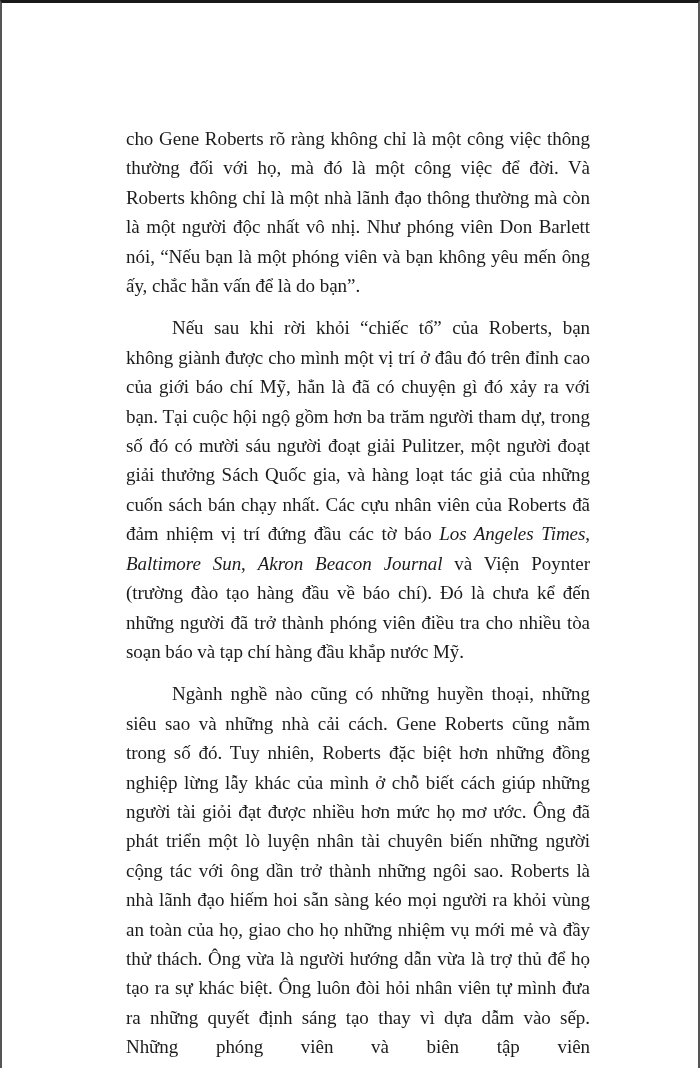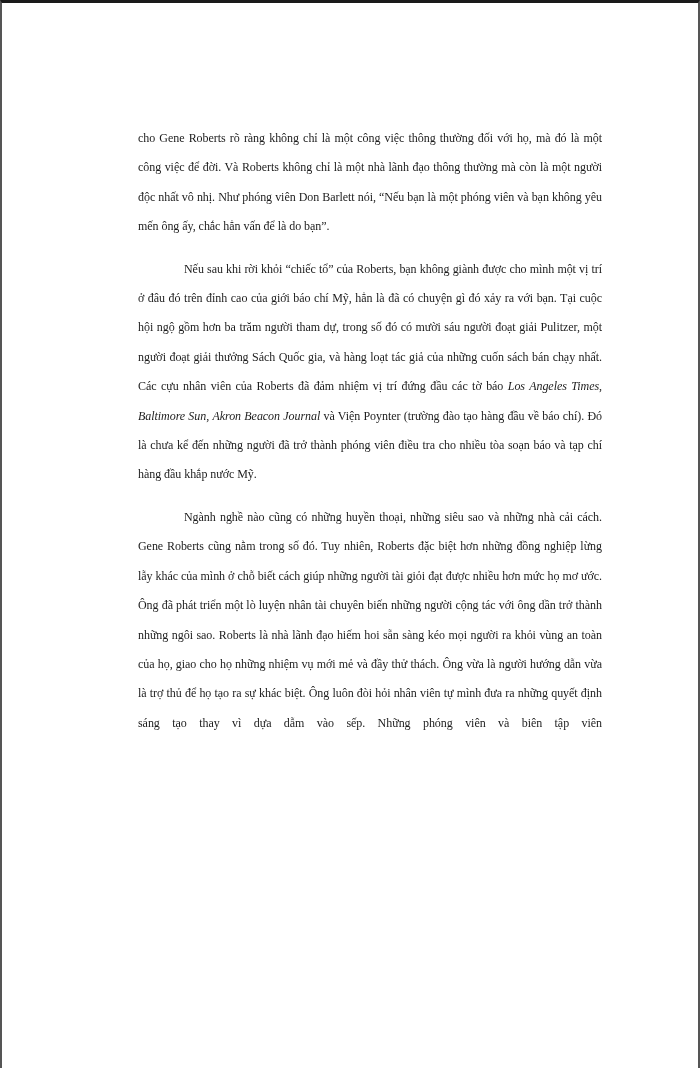--- a/index.html
+++ b/index.html
@@ -23,26 +23,25 @@
       border-top: 3px solid #1a1a1a;
       border-left: 2px solid #555555;
       border-right: 2px solid #555555;
     }
     .body-text {
       position: absolute;
       left: 124px;
       top: 121px;
       width: 464px;
       font-family: "Liberation Serif", "DejaVu Serif", serif;
-      font-size: 12px;
+      font-size: 19px;
       line-height: 29.4px;
       color: #1c1c1c;
       text-align: justify;
       letter-spacing: -0.05px;
-      margin-left: 12px;
     }
     .body-text p {
       margin: 0 0 13px 0;
     }
     .body-text p.indent {
       text-indent: 46px;
       font-family: Liberation Serif, serif;
     }
     .body-text p.last {
       margin-bottom: 0;

